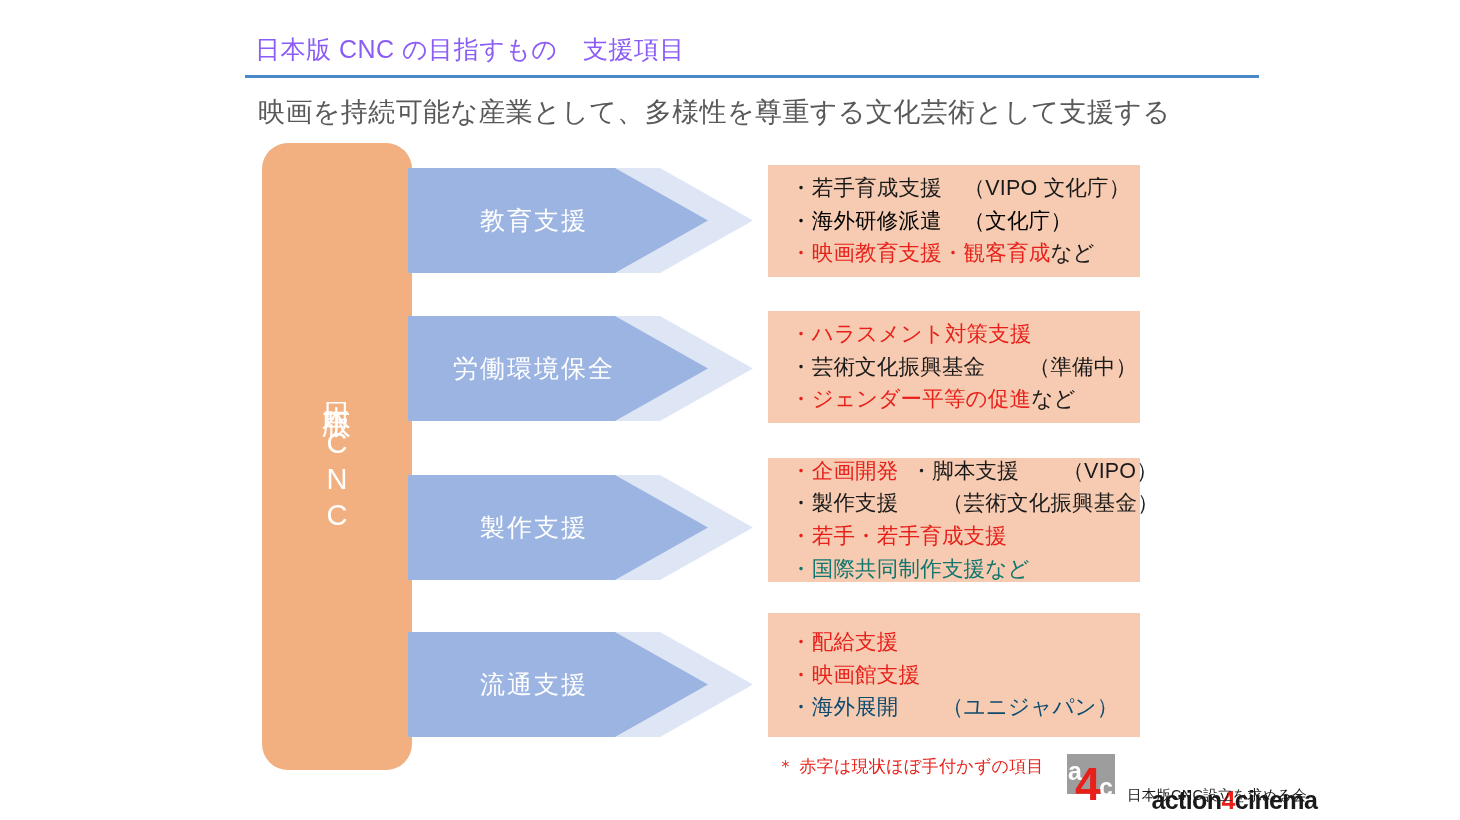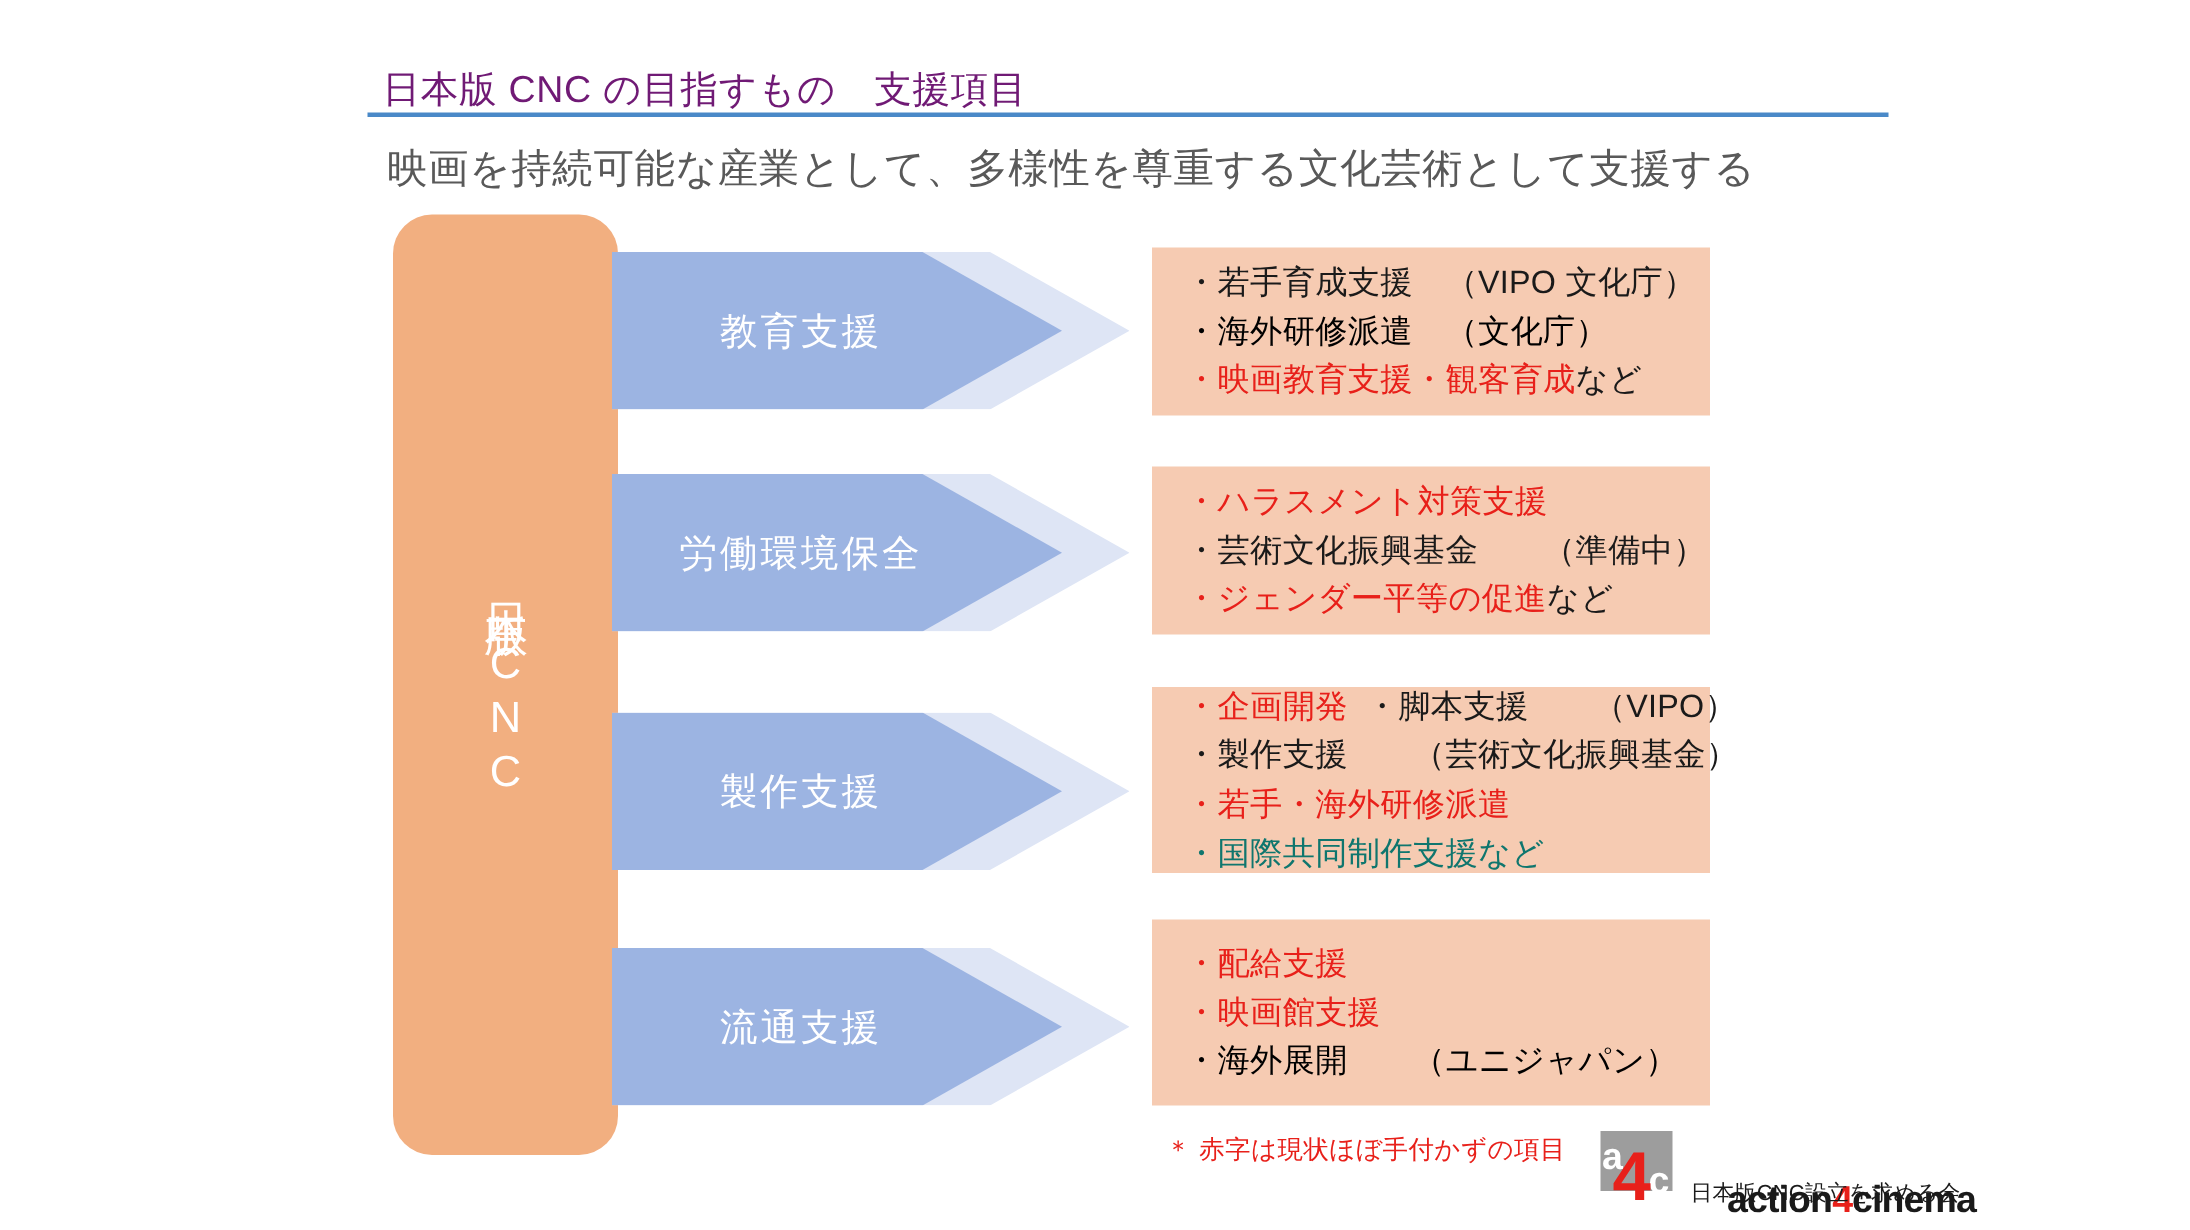--- a/index.html
+++ b/index.html
@@ -12,23 +12,23 @@
     height: 820px;
     position: relative;
     overflow: hidden;
     font-family: "Liberation Sans", "DejaVu Sans", sans-serif;
   }
 
   
   #slide-title {
     position: absolute;
     left: 255px;
-    top: 43px;
-    font-size: 25px;
-    color: #701a75;
+    top: 33px;
+    font-size: 25px;
+    color: #8b5cf6;
     letter-spacing: 0.5px;
     white-space: pre;
   }
   #title-rule {
     position: absolute;
     left: 245px;
     top: 75px;
     width: 1014px;
     height: 3px;
     background: #4a89c8;
@@ -232,32 +232,32 @@
       <div class="detail-line"><span style="color: rgb(232, 32, 26);">・ジェンダー平等の促進</span><span style="color: rgb(26, 26, 26);">など</span></div>
     </div>
     <div class="arrow-row" style="top: 475px; height: 105px;">
       <div class="arrow-back" style="background: rgb(222, 229, 245);"></div>
       <div class="arrow-front" style="background: rgb(156, 180, 226);"></div>
       <div class="arrow-label">製作支援</div>
     </div>
     <div class="detail-box" style="top: 458px; height: 124px; background: rgb(246, 203, 178);">
       <div class="detail-line"><span style="color: rgb(232, 32, 26);">・企画開発</span><span style="color: rgb(26, 26, 26); margin-left: 12px;">・脚本支援　　（VIPO）</span></div>
       <div class="detail-line"><span style="color: rgb(26, 26, 26);">・製作支援　　（芸術文化振興基金）</span></div>
-      <div class="detail-line"><span style="color: rgb(232, 32, 26);">・若手・海外研修派遣</span></div>
+      <div class="detail-line"><span style="color: rgb(232, 32, 26);">・若手・若手育成支援</span></div>
       <div class="detail-line"><span style="color: #0f766e;">・国際共同制作支援など</span></div>
     </div>
     <div class="arrow-row" style="top: 632px; height: 105px;">
       <div class="arrow-back" style="background: rgb(222, 229, 245);"></div>
       <div class="arrow-front" style="background: rgb(156, 180, 226);"></div>
       <div class="arrow-label">流通支援</div>
     </div>
     <div class="detail-box" style="top: 613px; height: 124px; background: rgb(246, 203, 178);">
       <div class="detail-line"><span style="color: rgb(232, 32, 26);">・配給支援</span></div>
       <div class="detail-line"><span style="color: rgb(232, 32, 26);">・映画館支援</span></div>
-      <div class="detail-line"><span style="color: #000000;">・海外展開　　（ユニジャパン）</span></div>
+      <div class="detail-line"><span style="color: #0c4a6e;">・海外展開　　（ユニジャパン）</span></div>
     </div>
   </div>
 
 <div id="footnote">＊ 赤字は現状ほぼ手付かずの項目</div>
 
 <div id="logo">
   <div id="logo-mark">
     <div id="logo-mark-bg"></div>
     <div class="logo-mark-letter" id="logo-mark-a">a</div>
     <div class="logo-mark-letter" id="logo-mark-c">c</div>

